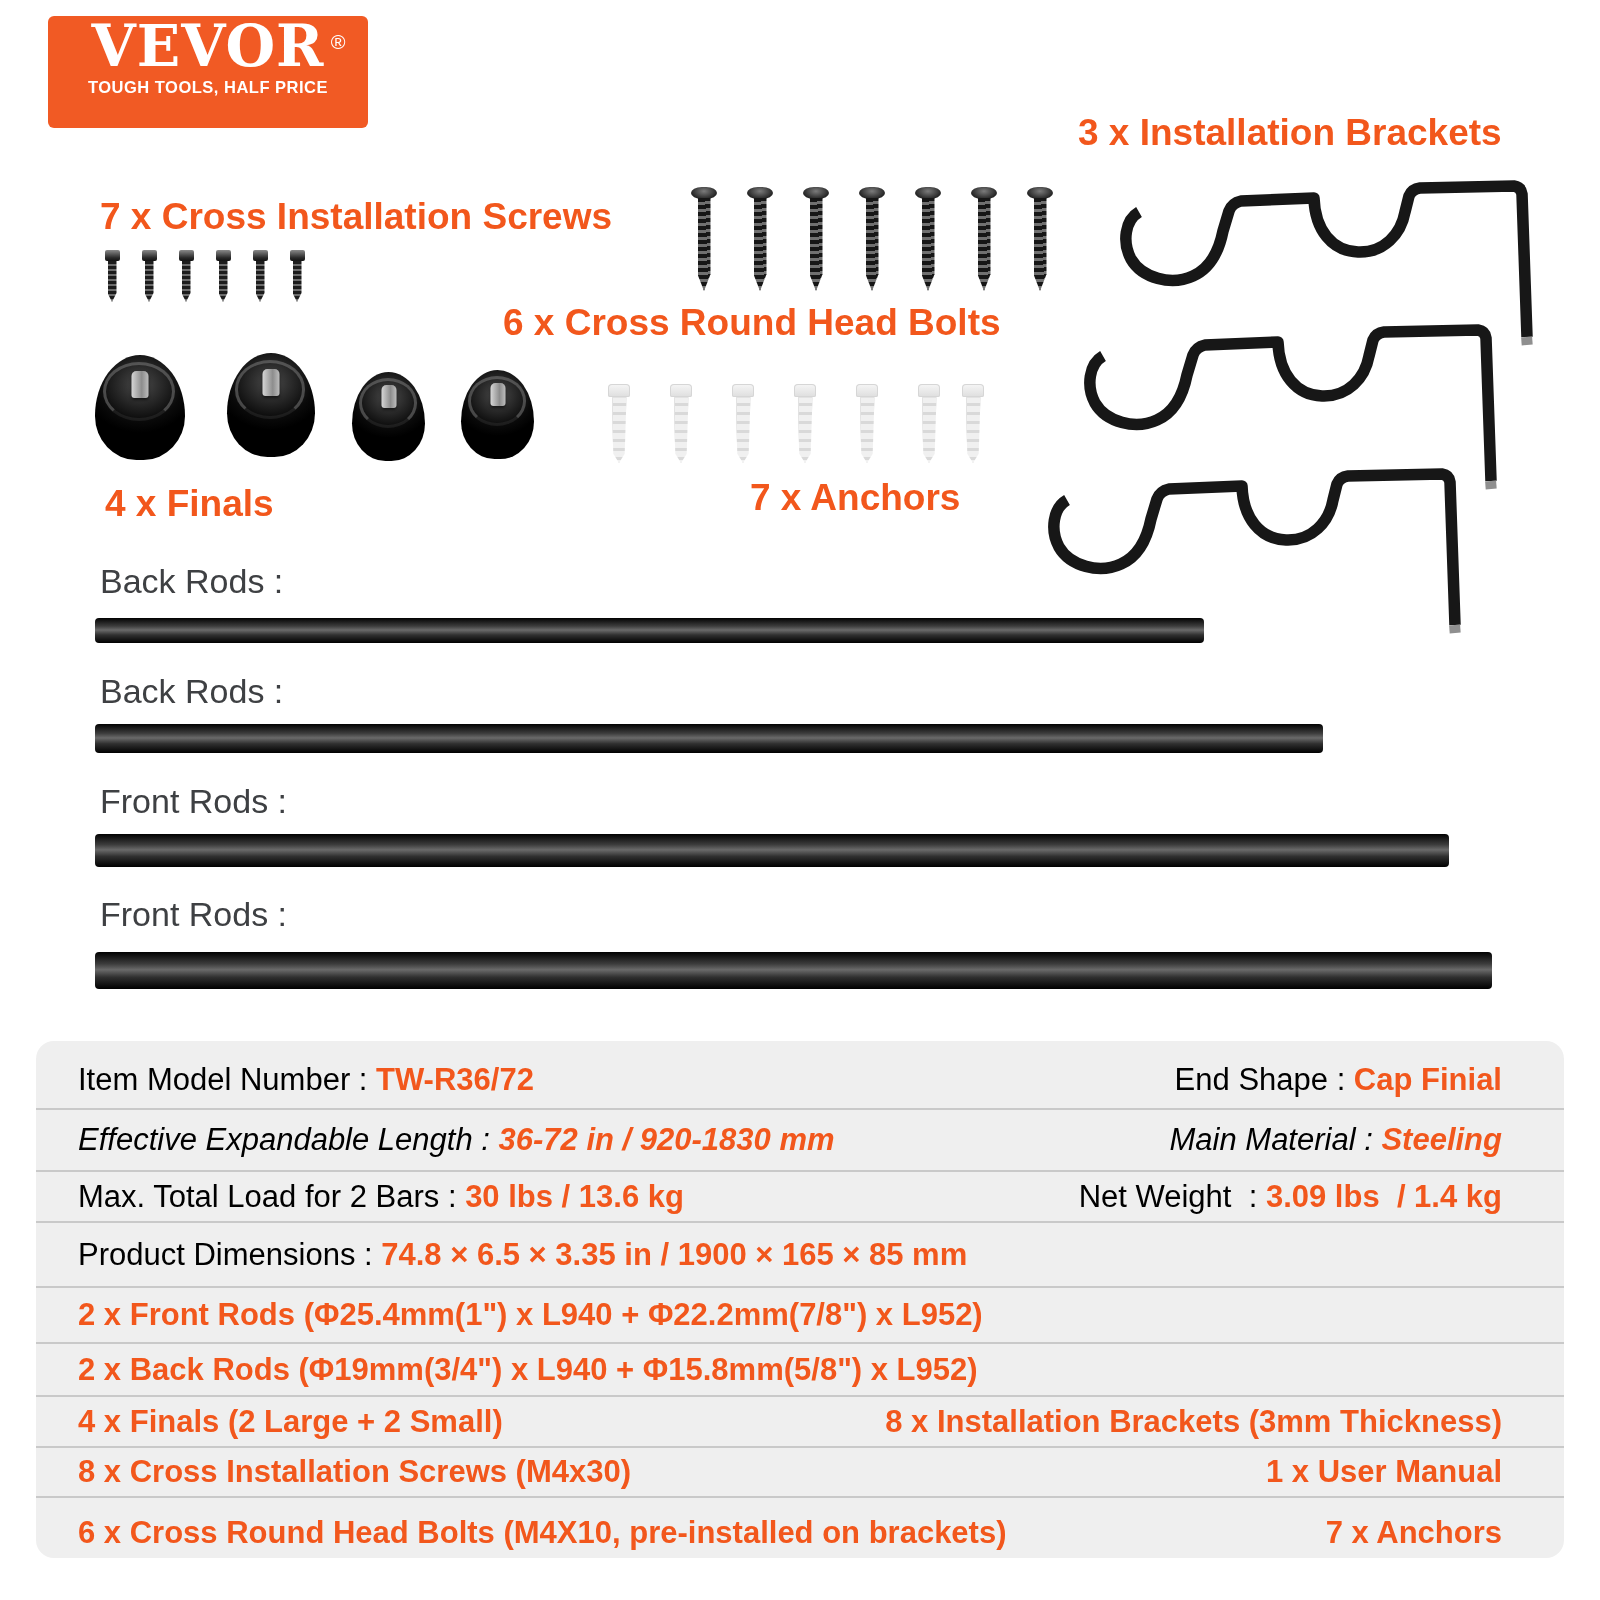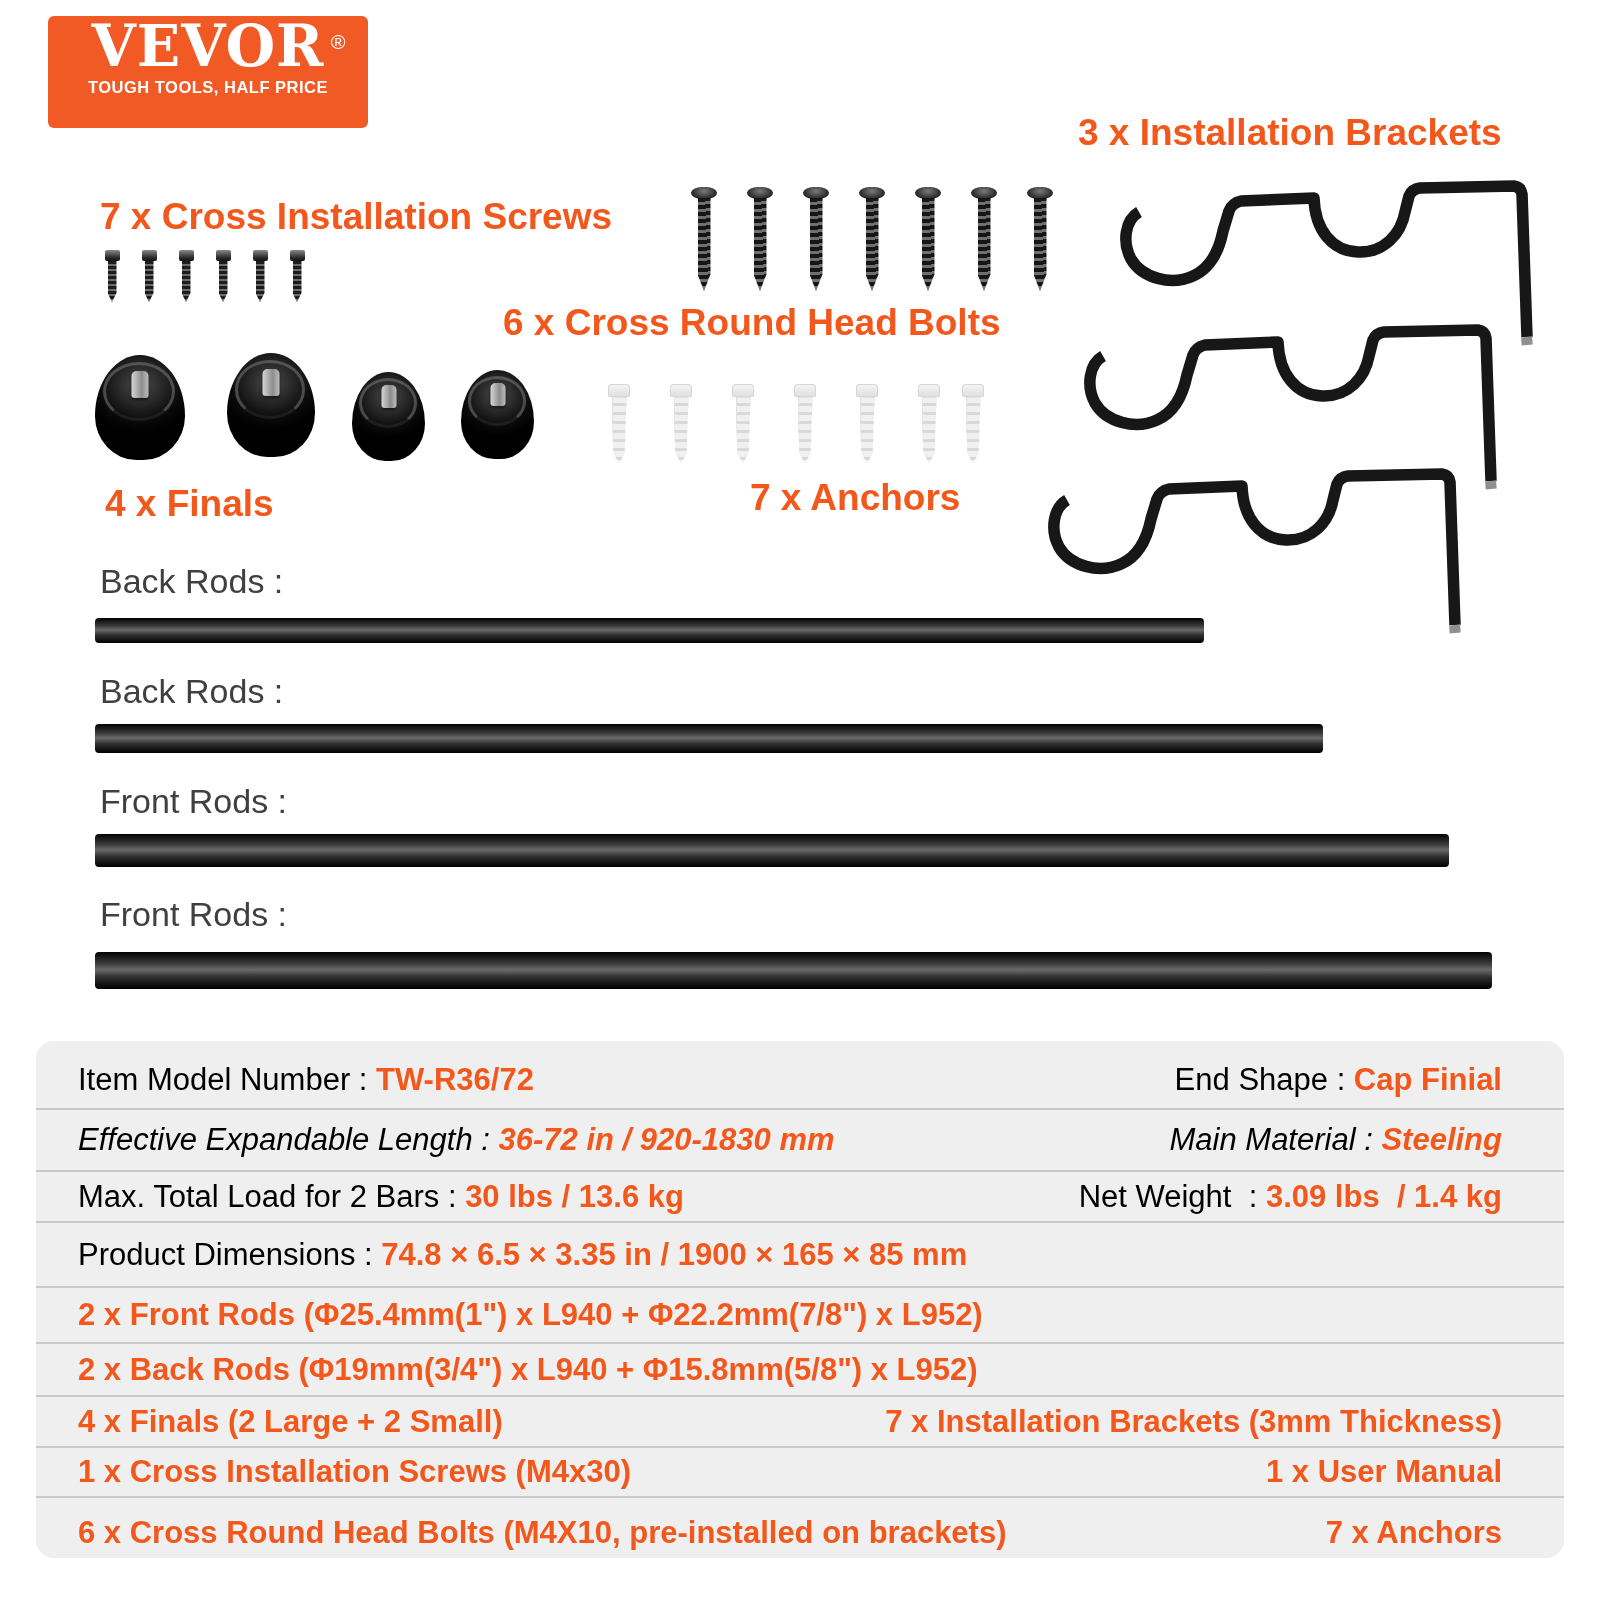--- a/index.html
+++ b/index.html
@@ -271,24 +271,24 @@
         </div>
     </div>
     <div class="row r-h5">
       <span class="orange">2 x Front Rods (Φ25.4mm(1") x L940 + Φ22.2mm(7/8") x L952)</span>
     </div>
     <div class="row r-h6">
       <span class="orange">2 x Back Rods (Φ19mm(3/4") x L940 + Φ15.8mm(5/8") x L952)</span>
     </div>
     <div class="row r-h7">
       <span class="orange">4 x Finals (2 Large + 2 Small)</span>
-      <span class="orange">7 x Installation Brackets (3mm Thickness)</span>
+      <span class="orange">8 x Installation Brackets (3mm Thickness)</span>
     </div>
     <div class="row r-h8">
-      <span class="orange">1 x Cross Installation Screws (M4x30)</span>
+      <span class="orange">8 x Cross Installation Screws (M4x30)</span>
       <span class="orange">1 x User Manual</span>
     </div>
     <div class="row r-h9">
       <span class="orange">6 x Cross Round Head Bolts (M4X10, pre-installed on brackets)</span>
       <span class="orange">7 x Anchors</span>
     </div>
   </div>
 
 </div>
 

